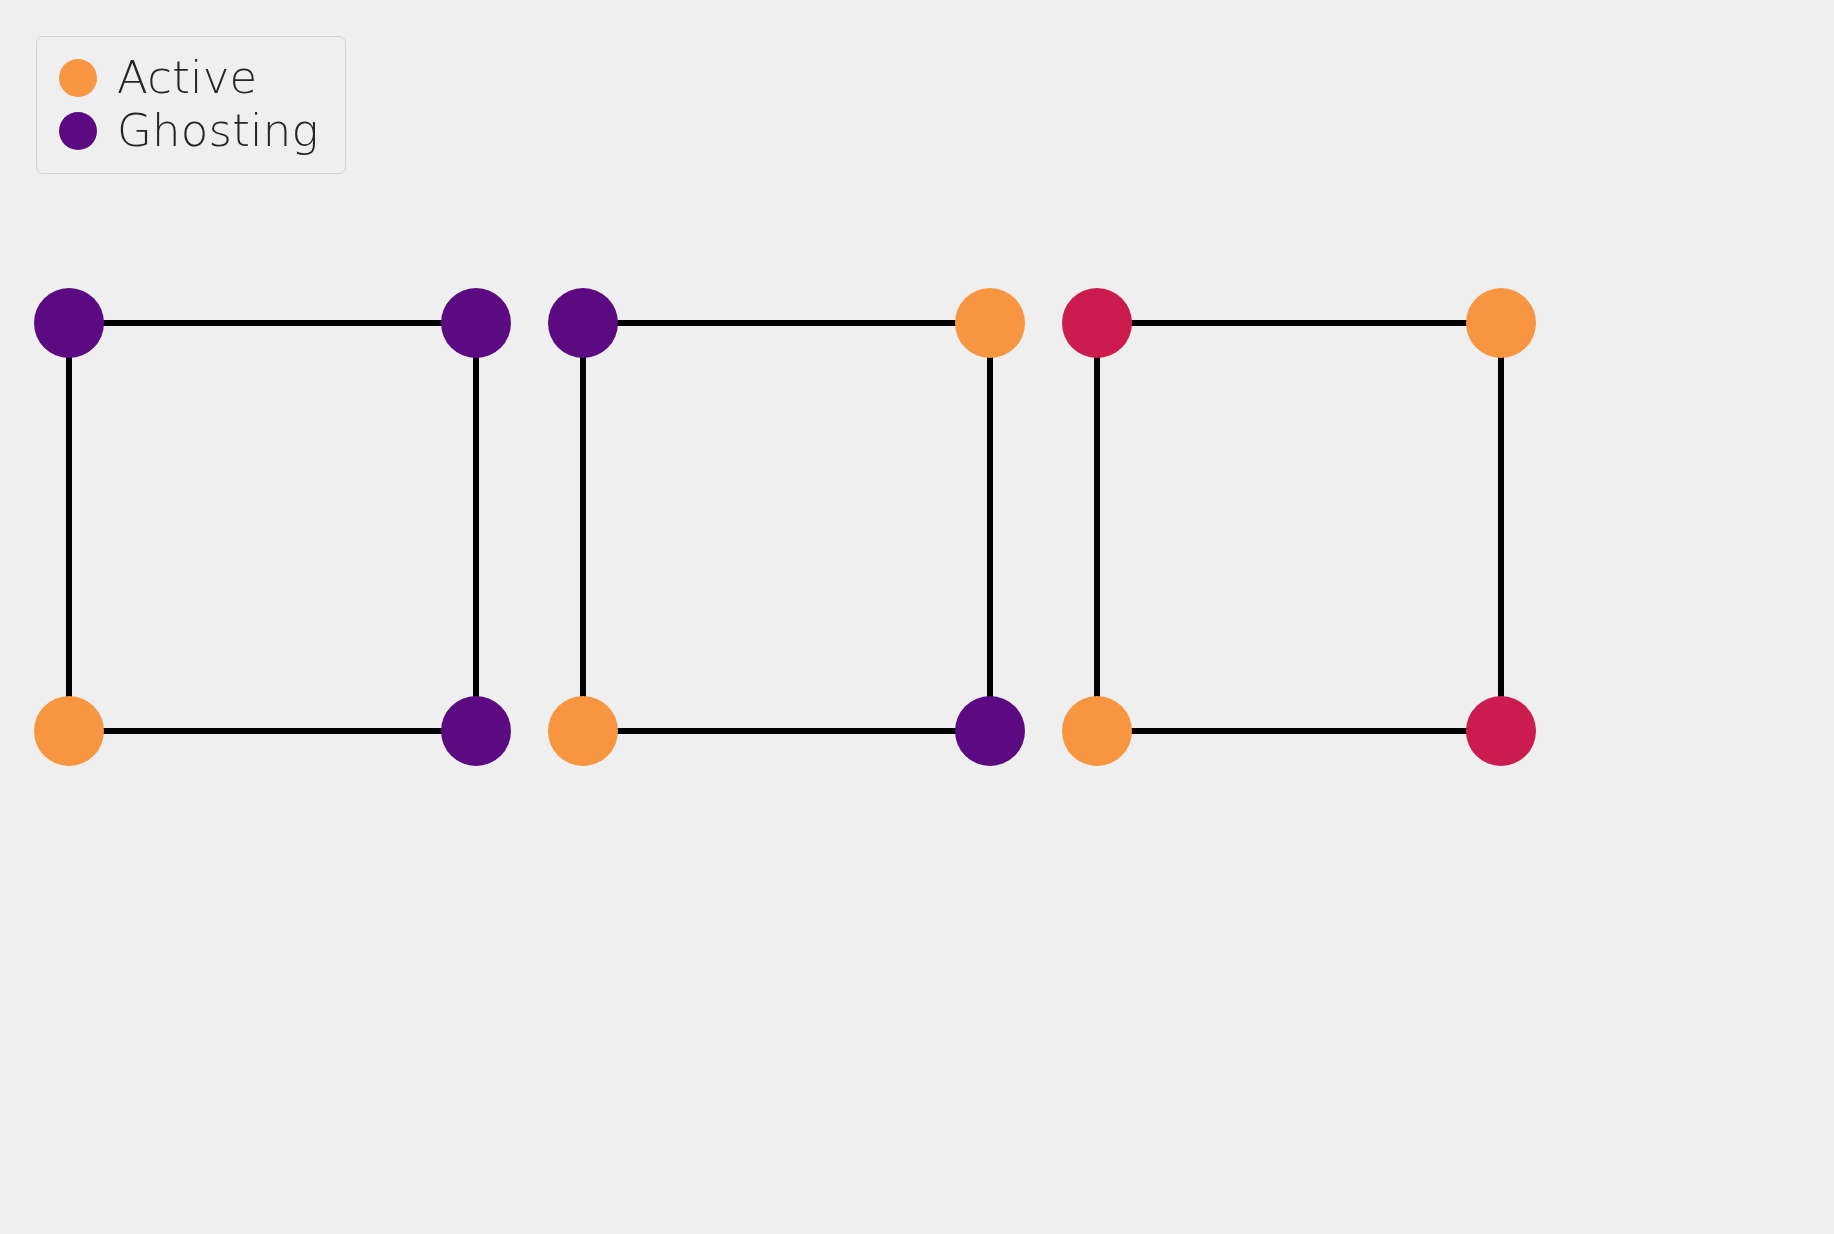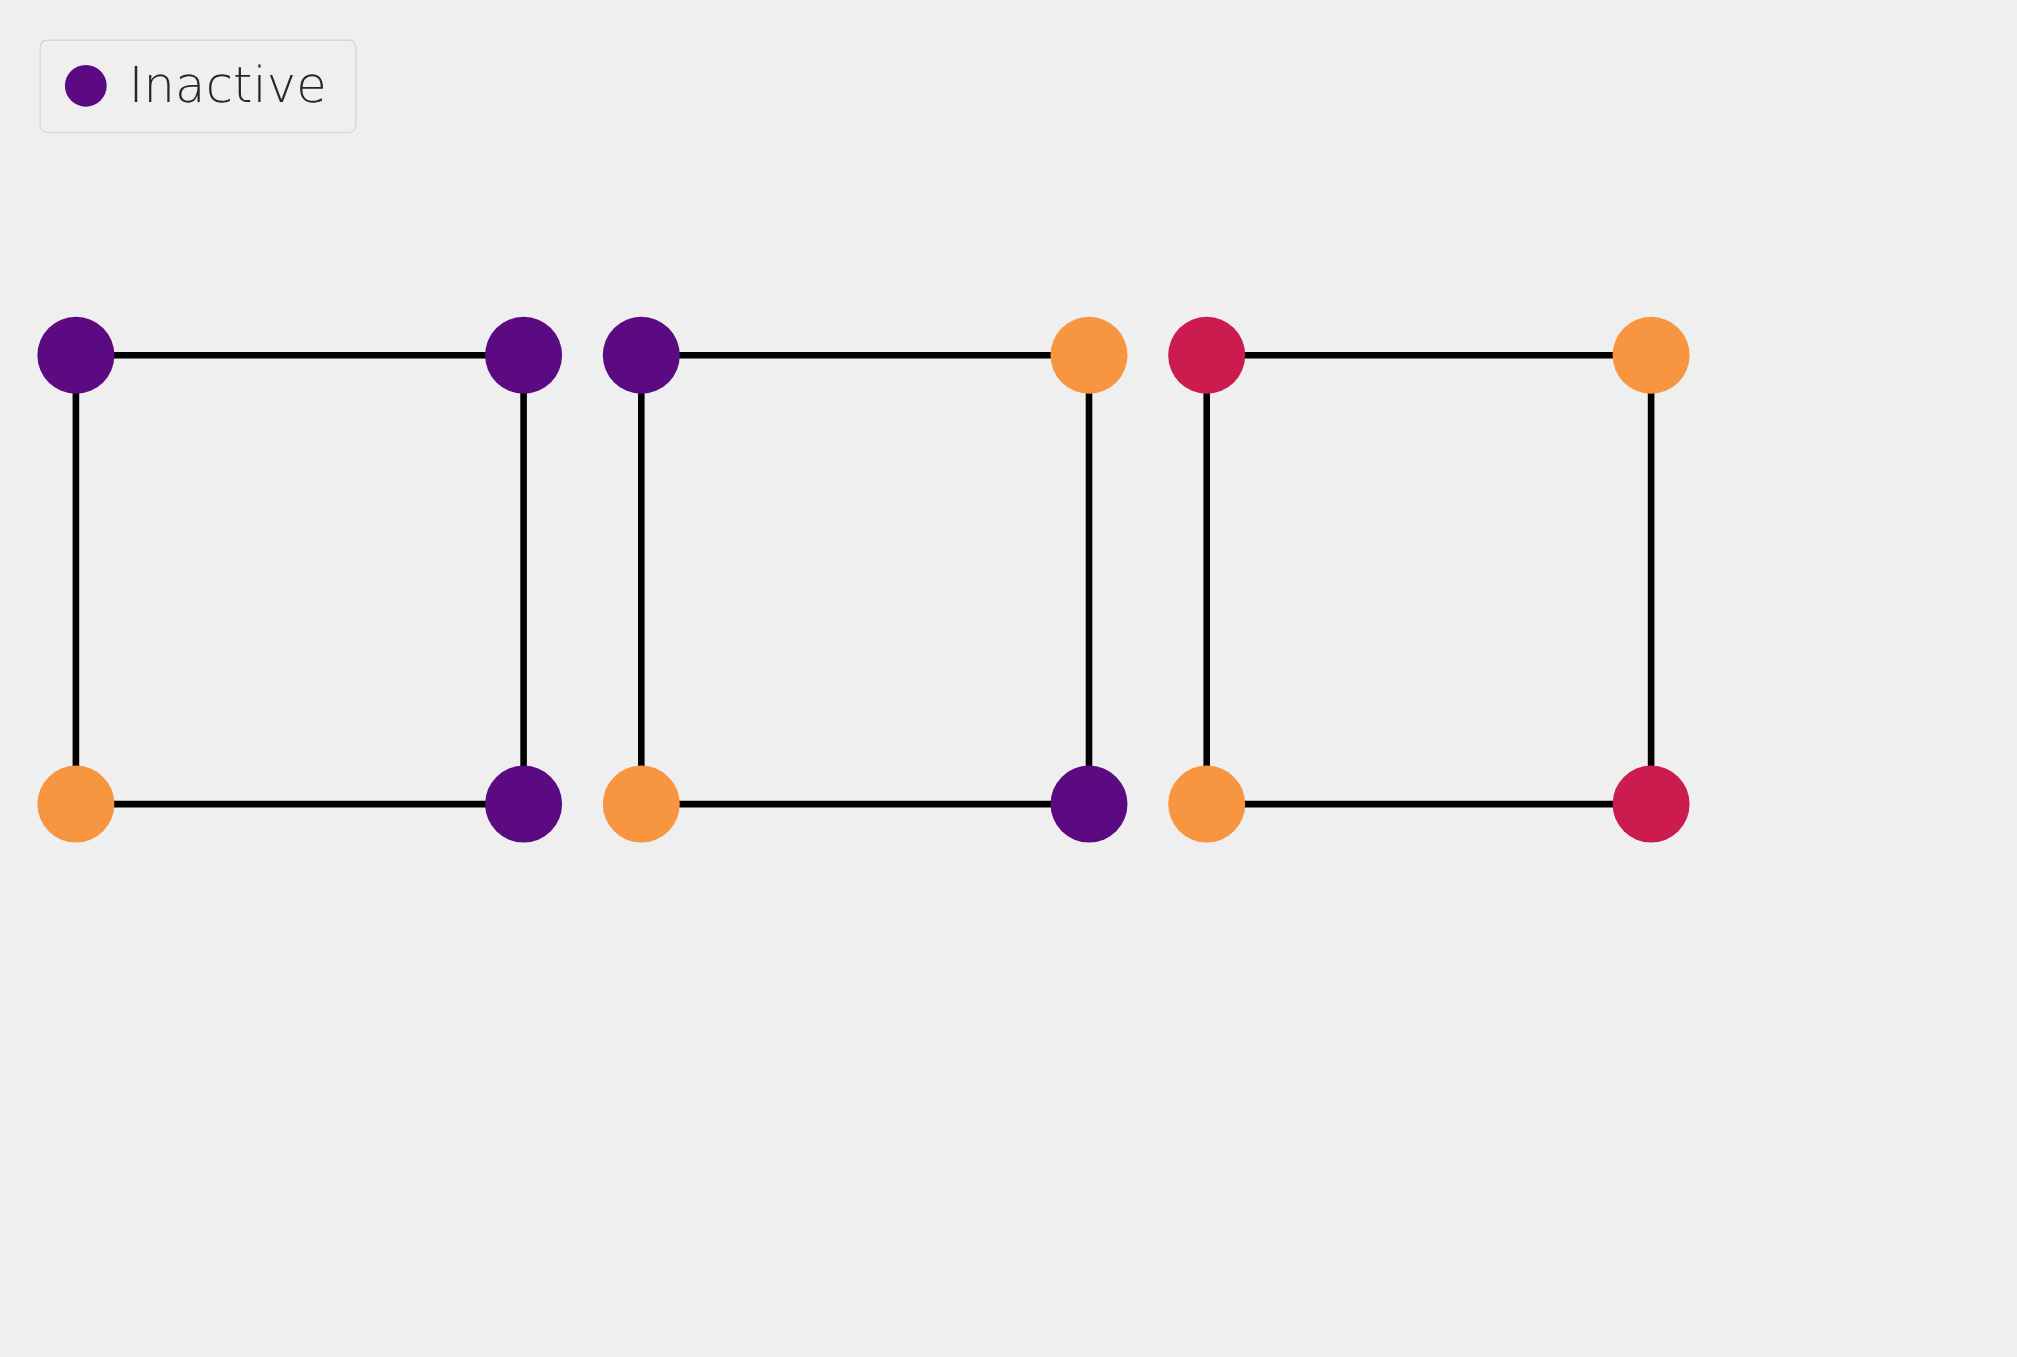--- a/index.html
+++ b/index.html
@@ -89,18 +89,22 @@
         <circle cx="990" cy="731" r="35" fill="#5B0A81"></circle>
         <circle cx="1097" cy="323" r="35" fill="#CB1B4F"></circle>
         <circle cx="1501" cy="323" r="35" fill="#F89540"></circle>
         <circle cx="1097" cy="731" r="35" fill="#F89540"></circle>
         <circle cx="1501" cy="731" r="35" fill="#CB1B4F"></circle>
       </g>
   </svg>
 
   <div class="legend" style="border-color: rgb(210, 210, 210);">
     <div class="legend-row">
+      <span class="legend-swatch" style="background: rgb(248, 149, 64);"></span>
+      <span class="legend-label">Active</span>
+    </div>
+    <div class="legend-row">
       <span class="legend-swatch" style="background: rgb(91, 10, 129);"></span>
-      <span class="legend-label">Inactive</span>
+      <span class="legend-label">Ghosting</span>
     </div>
   </div>
 
 </div>
 
 </body></html>

